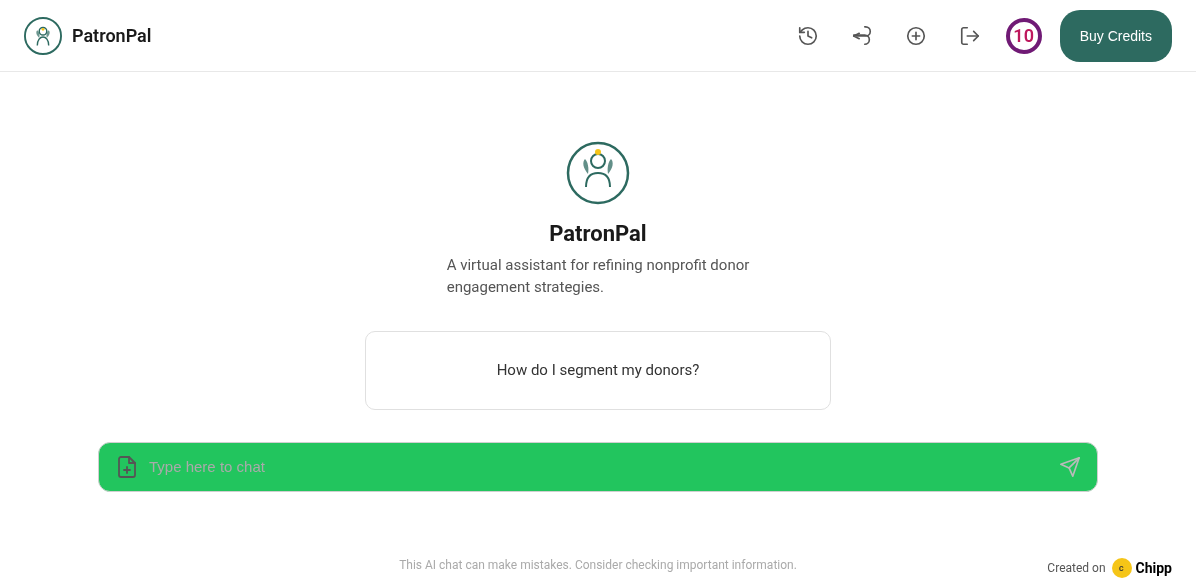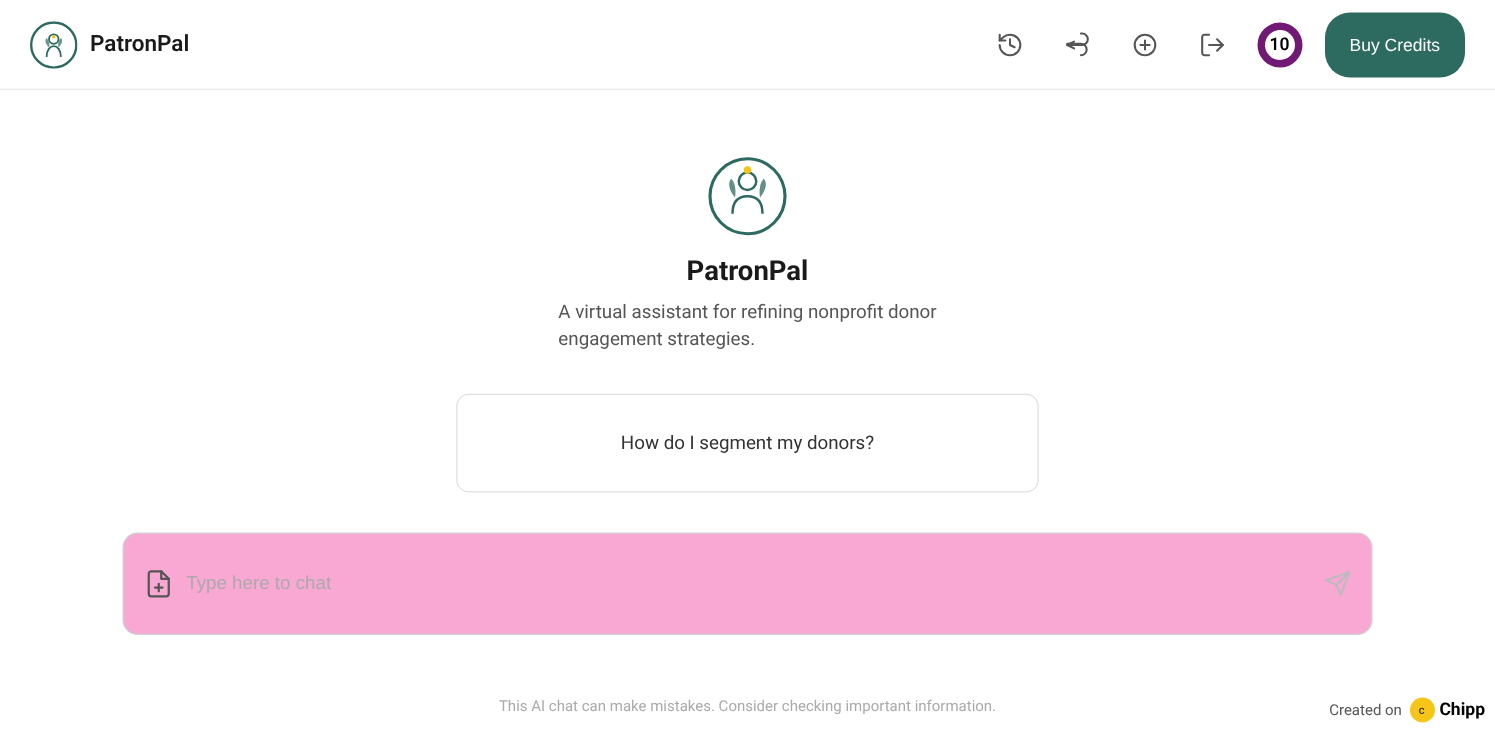--- a/index.html
+++ b/index.html
@@ -61,27 +61,27 @@
 
     .header-icon-btn svg {
       width: 22px;
       height: 22px;
     }
 
     .credits-badge {
       width: 36px;
       height: 36px;
       border-radius: 50%;
-      border: 6px solid #701a75;
-      display: flex;
-      align-items: center;
-      justify-content: center;
-      font-size: 14px;
+      border: 4px solid #701a75;
+      display: flex;
+      align-items: center;
+      justify-content: center;
+      font-size: 18px;
       font-weight: 600;
-      color: #000000;
+      color: #be185d;
       cursor: pointer;
     }
 
     .buy-credits-btn {
       background: #2d6a60;
       color: #ffffff;
       border: none;
       border-radius: 20px;
       padding: 18px 20px;
       font-size: 14px;
@@ -155,23 +155,23 @@
     }
 
     
     .chat-input-wrapper {
       width: 100%;
       max-width: 1000px;
       border: 1px solid #d0d0d0;
       border-radius: 12px;
       display: flex;
       align-items: center;
-      padding: 28px 16px;
+      padding: 12px 16px;
       gap: 10px;
-      background: #f9a8d4;
+      background: #22c55e;
     }
 
     .attach-btn {
       background: none;
       border: none;
       cursor: pointer;
       color: #555;
       display: flex;
       align-items: center;
       justify-content: center;
@@ -212,21 +212,21 @@
       transform: translateX(-50%);
       font-size: 12px;
       color: #aaa;
       white-space: nowrap;
     }
 
     
     .chipp-badge {
       position: absolute;
       bottom: 6px;
-      right: 8px;
+      right: 24px;
       display: flex;
       align-items: center;
       gap: 6px;
       font-size: 12px;
       color: #555;
     }
 
     .chipp-logo {
       display: flex;
       align-items: center;

